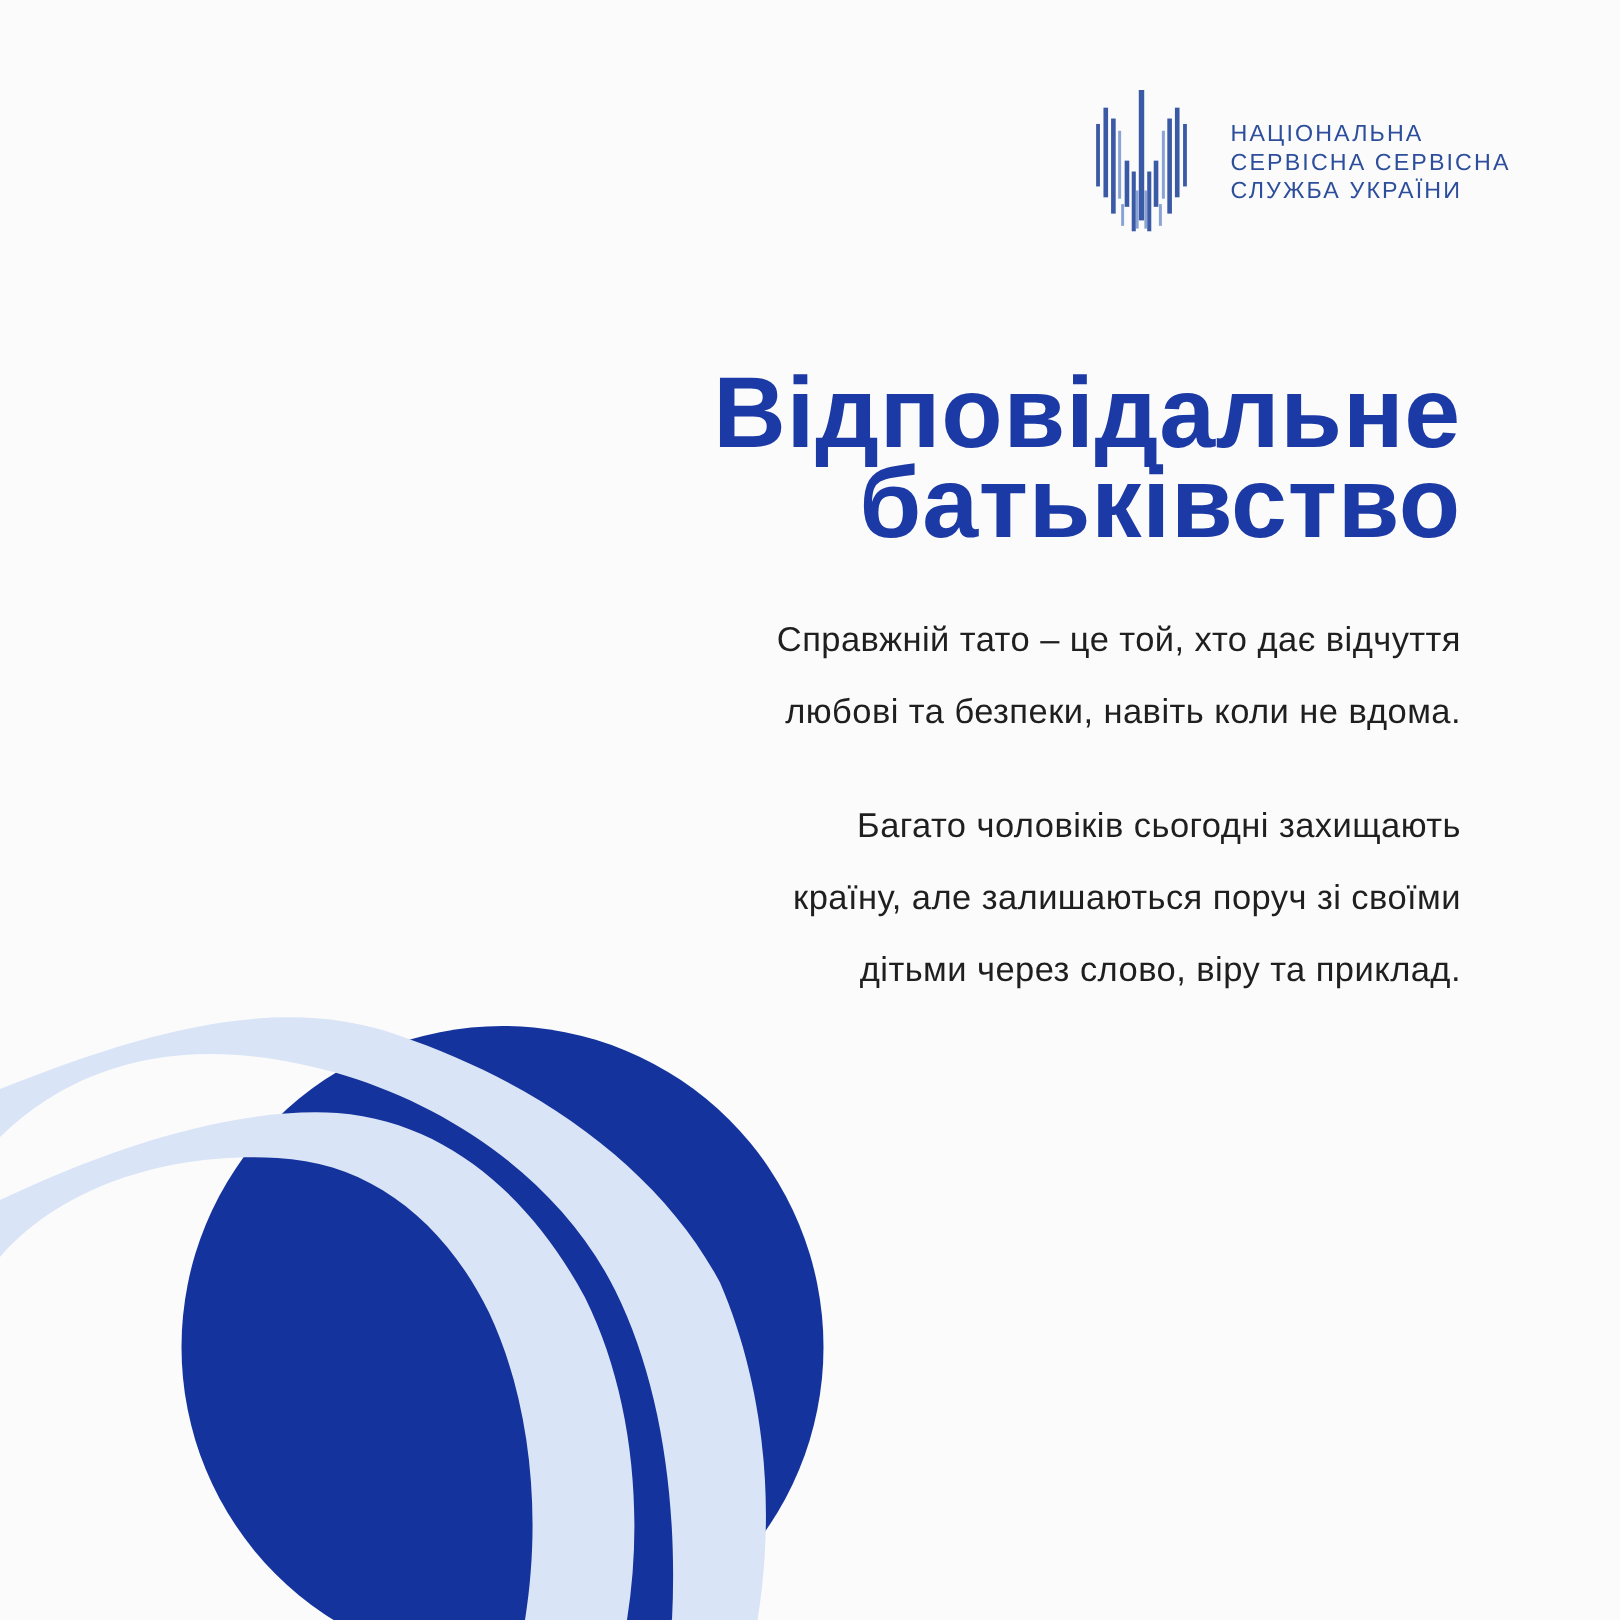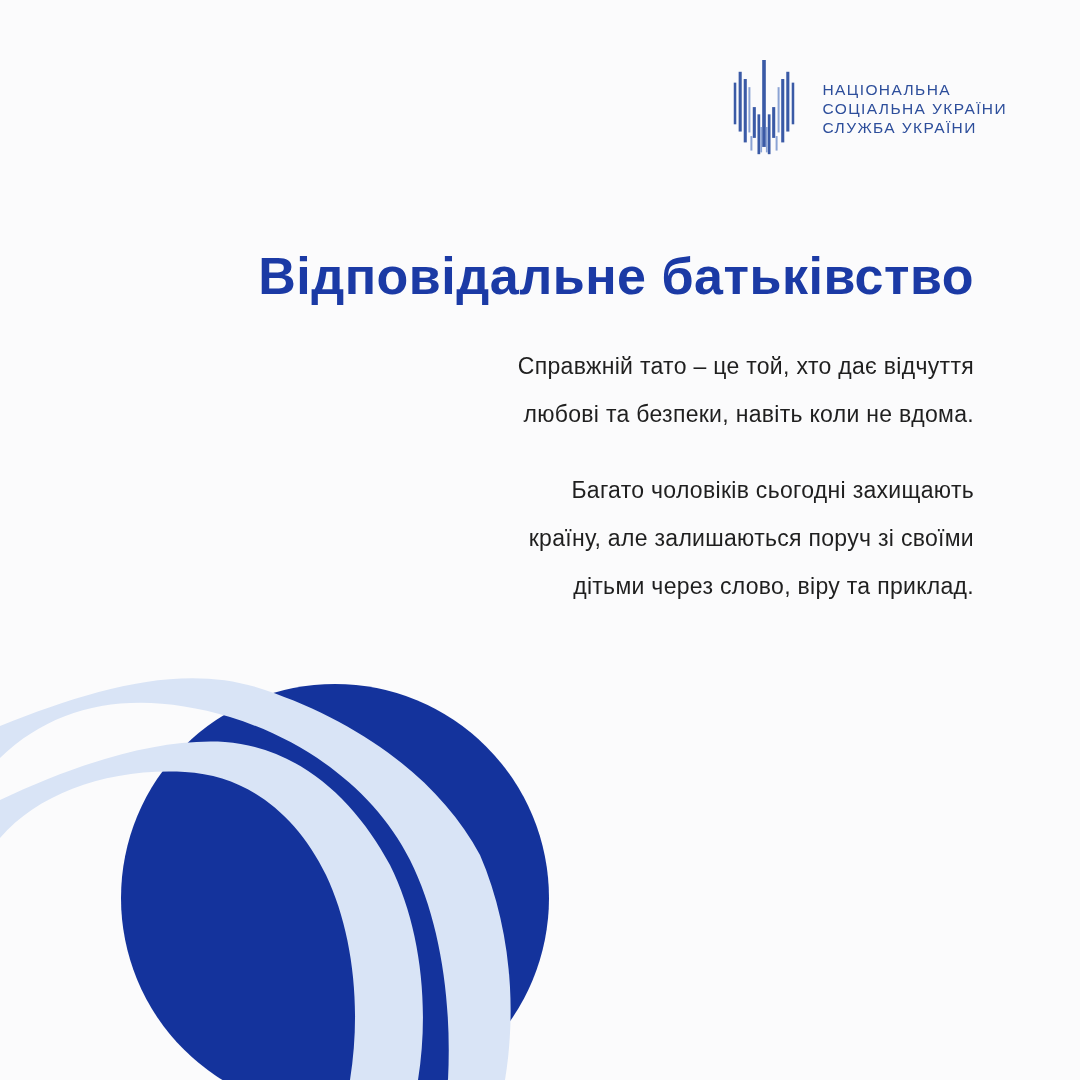--- a/index.html
+++ b/index.html
@@ -45,21 +45,21 @@
     white-space: nowrap;
   }
   .content {
     position: absolute;
     top: 246px;
     left: 80px;
     right: 106px;
     text-align: right;
   }
   .content h1 {
-    font-size: 52px;
+    font-size: 67px;
     line-height: 60px;
     font-weight: 700;
     letter-spacing: 0.5px;
     color: var(--title);
     margin: 0 0 36px 0;
   }
   .content p {
     font-size: 23px;
     line-height: 48px;
     letter-spacing: 0.3px;
@@ -113,21 +113,21 @@
       <rect x="16.8" y="30" width="2.2" height="50"></rect>
       <rect x="49" y="30" width="2.2" height="50"></rect>
       <rect x="29.9" y="74" width="2" height="28"></rect>
       <rect x="36.1" y="74" width="2" height="28"></rect>
       <rect x="19" y="84" width="2.2" height="16"></rect>
       <rect x="46.8" y="84" width="2.2" height="16"></rect>
     </g>
   </svg>
   <div class="logo-text">
     <span>НАЦІОНАЛЬНА</span>
-    <span>СОЦІАЛЬНА УКРАЇНИ</span>
+    <span>СЕРВІСНА СЕРВІСНА</span>
     <span>СЛУЖБА УКРАЇНИ</span>
   </div>
 </div>
 
 <div class="content">
   <h1>Відповідальне батьківство</h1>
   <p>Справжній тато – це той, хто дає відчуття
 любові та безпеки, навіть коли не вдома.</p>
   <p>Багато чоловіків сьогодні захищають
 країну, але залишаються поруч зі своїми

